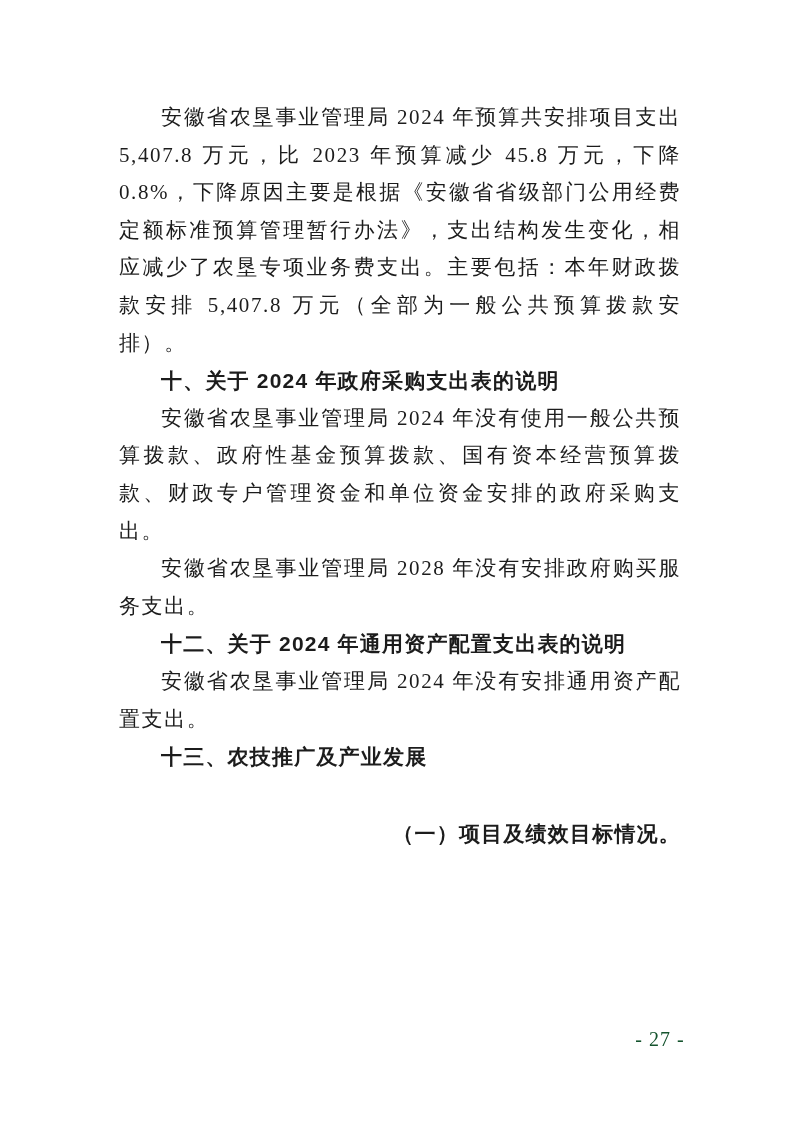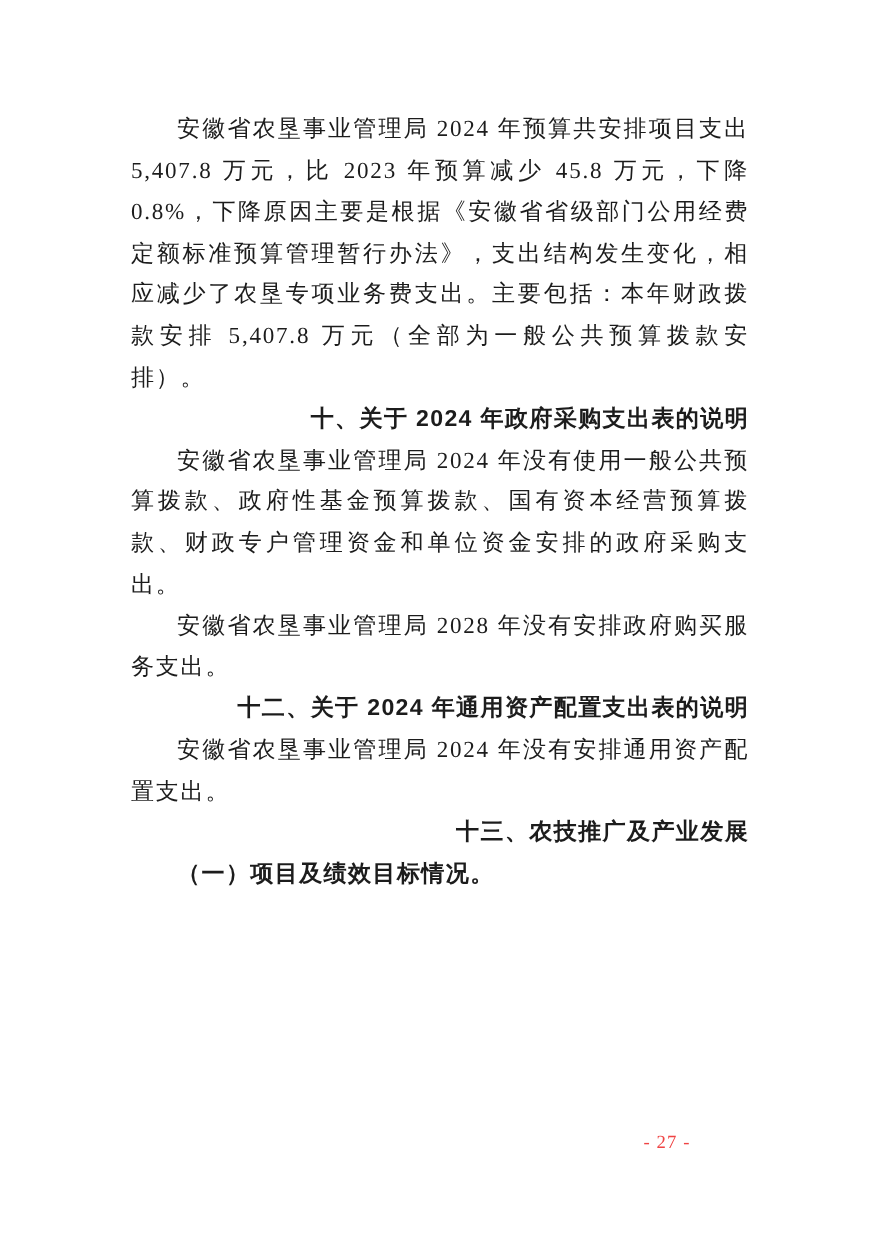--- a/index.html
+++ b/index.html
@@ -29,40 +29,41 @@
     text-indent: 2em;
     letter-spacing: 1.6px;
     text-align: justify;
   }
   p.para {
     font-family: Liberation Serif, serif;
   }
   p.heading {
     font-family: "Liberation Sans", "DejaVu Sans", sans-serif;
     font-weight: bold;
-    text-align: right;
+    text-align: left;
     letter-spacing: 1.2px;
   }
   p.subheading {
     font-family: "Liberation Serif", "DejaVu Serif", serif;
     font-weight: bold;
-    text-align: left;
+    text-align: right;
     letter-spacing: 1.2px;
+    margin-top: 40px;
   }
   .footer-pagenum {
     position: absolute;
     top: 1029px;
     left: 585px;
     width: 150px;
-    text-align: left;
-    font-size: 17px;
+    text-align: center;
+    font-size: 20px;
     line-height: 20px;
     letter-spacing: 1px;
     font-family: "Liberation Serif", "DejaVu Serif", serif;
-    color: #ef4444;
+    color: #14532d;
   }
 </style>
 </head>
 <body>
 
 <div class="page">
   <div class="content">
     <p class="para">安徽省农垦事业管理局 2024 年预算共安排项目支出 5,407.8 万元，比 2023 年预算减少 45.8 万元，下降 0.8%，下降原因主要是根据《安徽省省级部门公用经费定额标准预算管理暂行办法》，支出结构发生变化，相应减少了农垦专项业务费支出。主要包括：本年财政拨款安排 5,407.8 万元（全部为一般公共预算拨款安排）。</p>
 
     <p class="heading">十、关于 2024 年政府采购支出表的说明</p>

